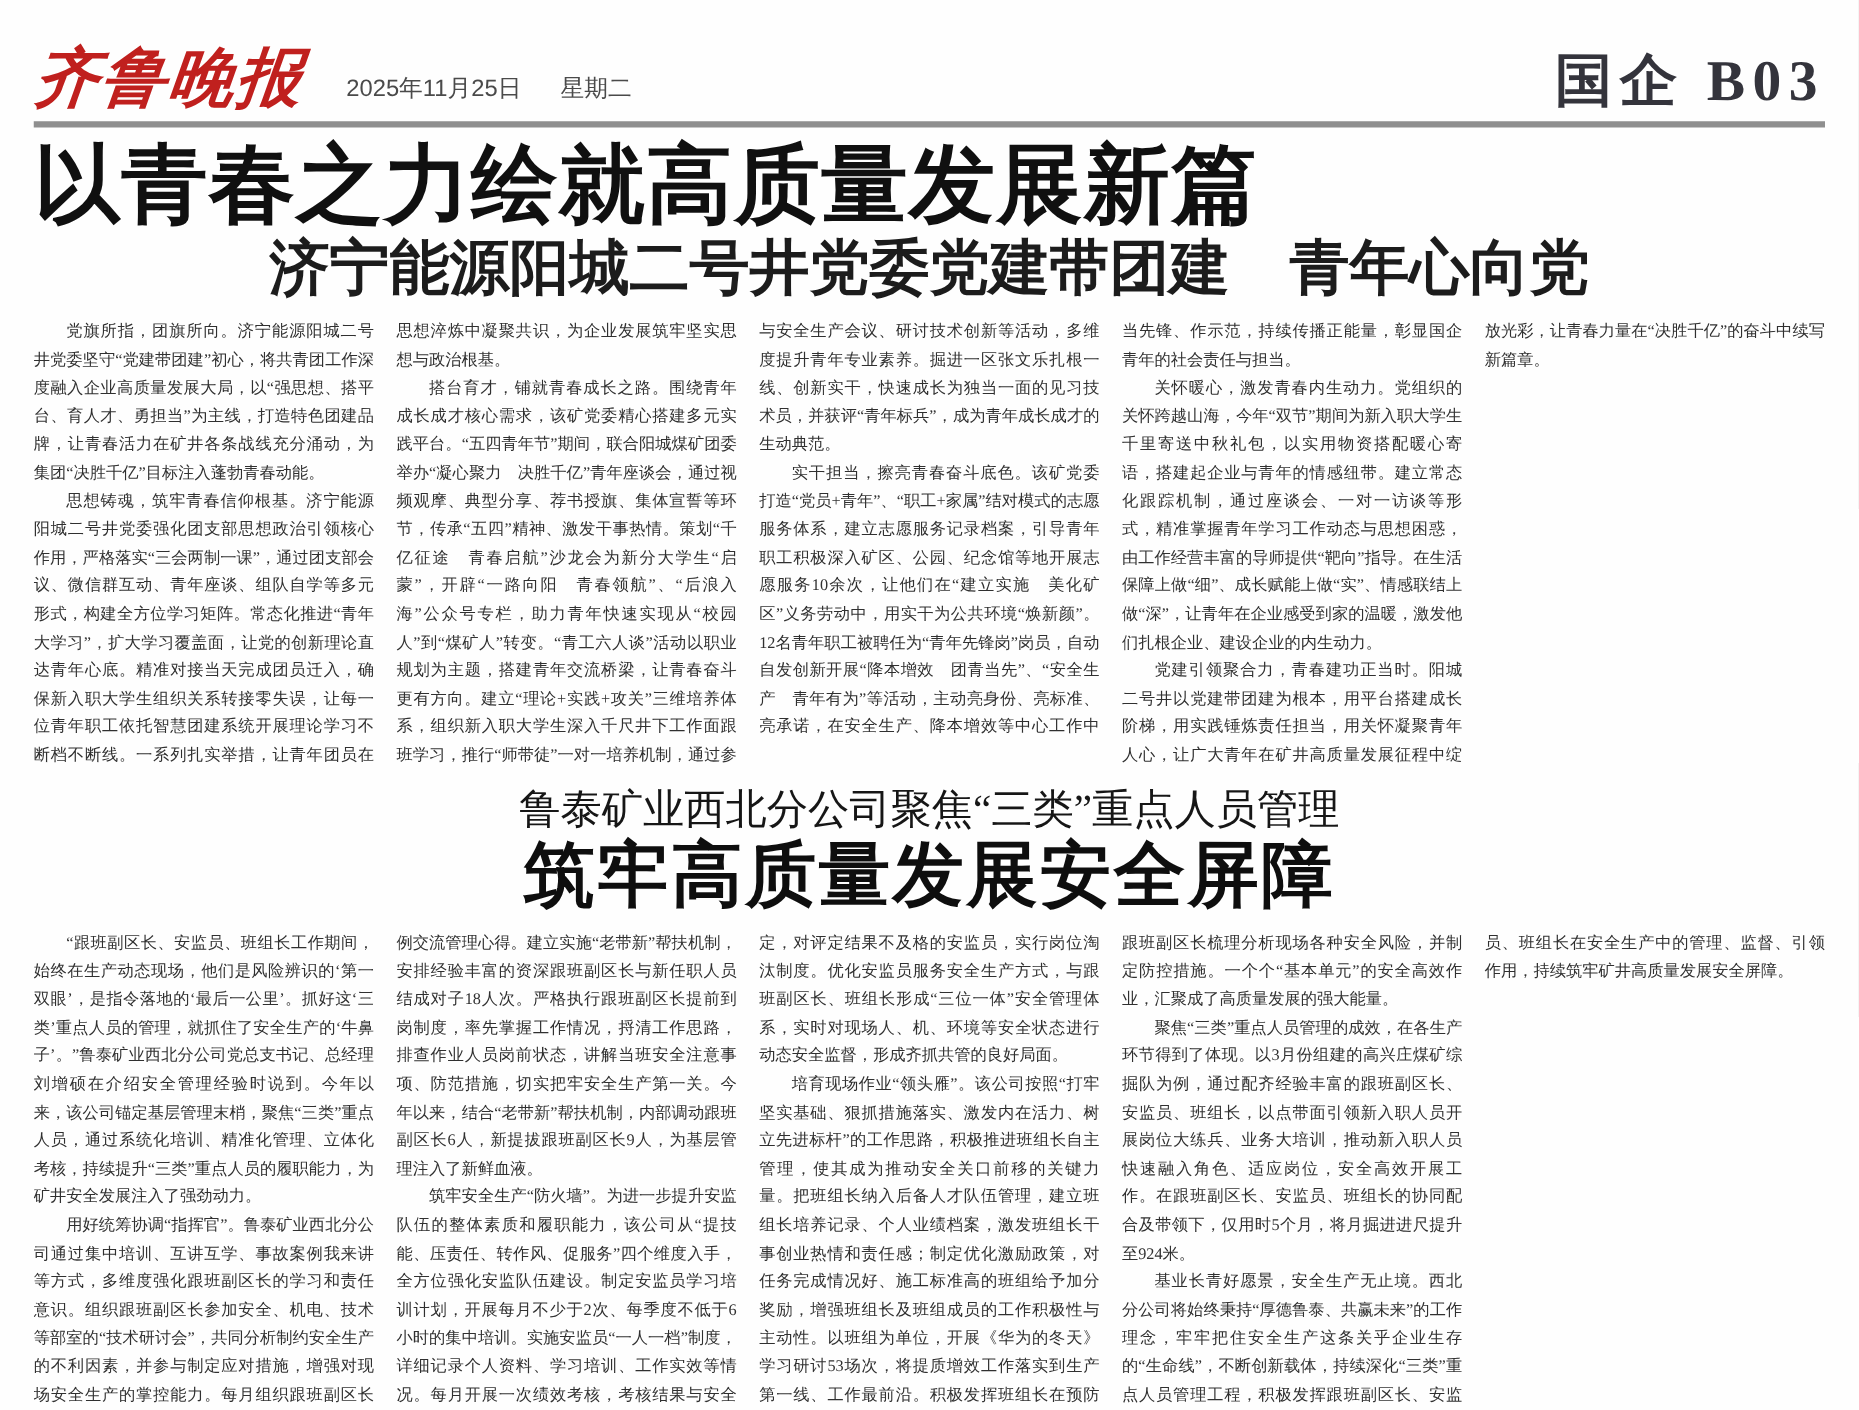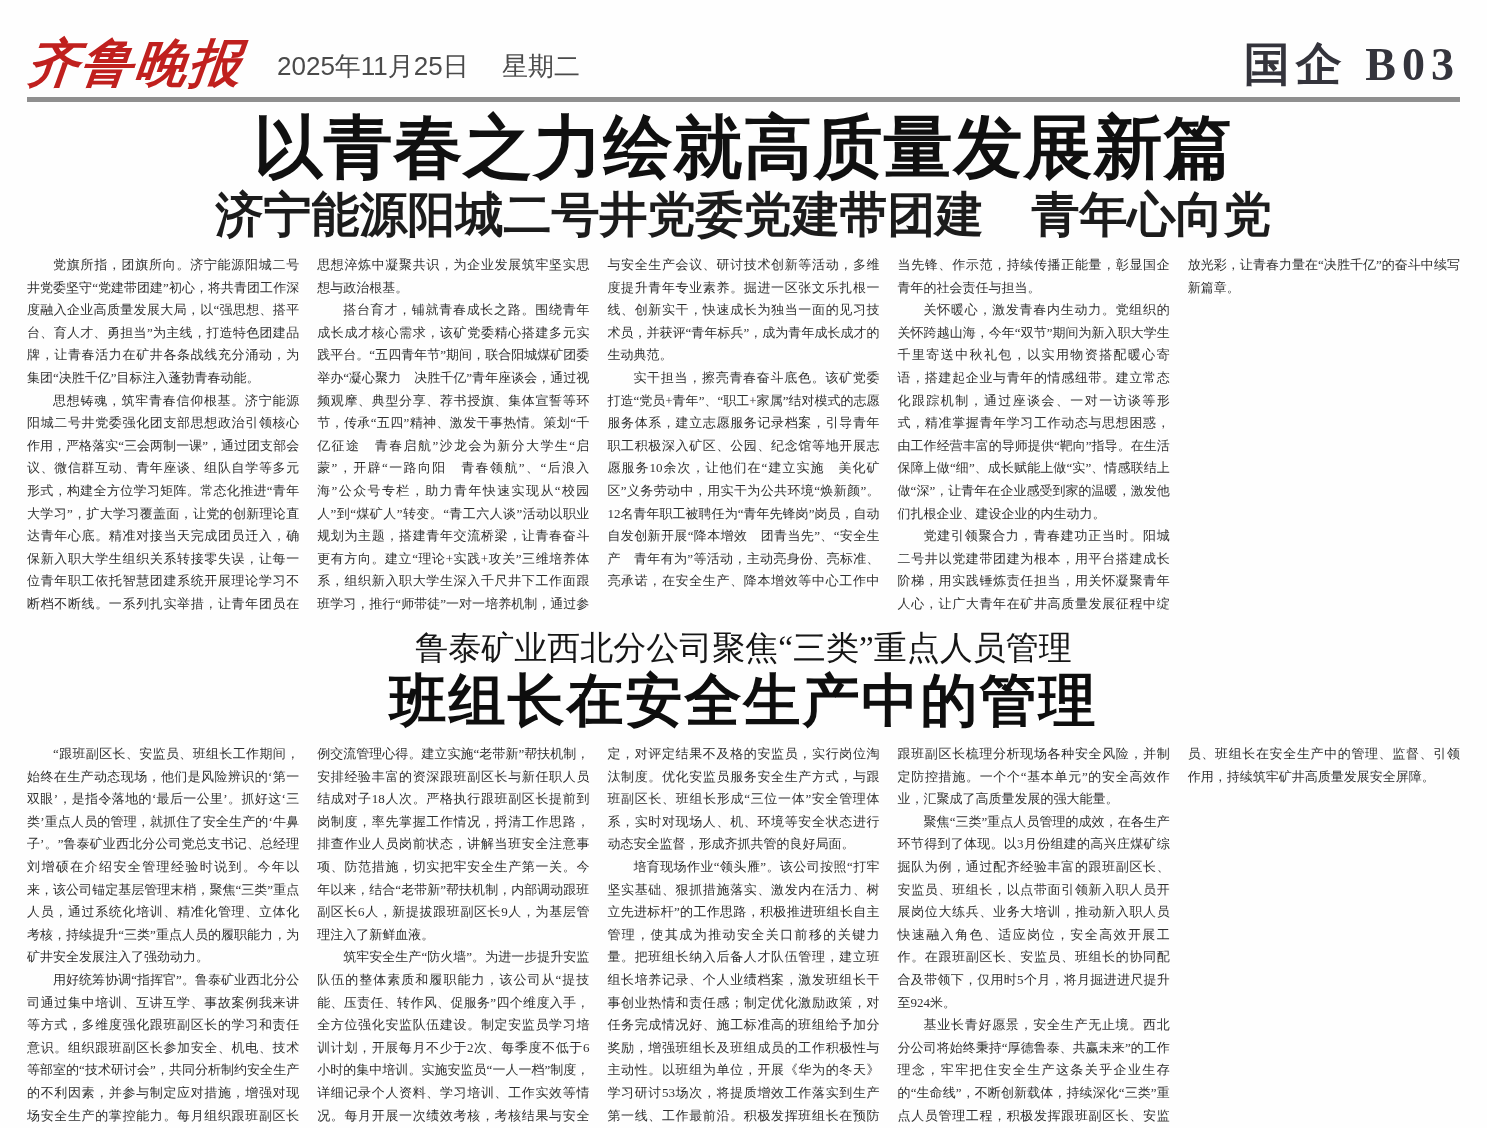--- a/index.html
+++ b/index.html
@@ -28,21 +28,21 @@
     font-size: 52px;
     line-height: 1;
     font-weight: bold;
     font-style: italic;
     letter-spacing: 2px;
     transform: skewX(-6deg);
   }
   .dateline {
     margin-left: 34px;
     margin-bottom: 6px;
-    font-size: 26px;
+    font-size: 19px;
     color: #4a4a4a;
     font-family: "Liberation Sans", "DejaVu Sans", sans-serif;
     text-align: right;
   }
   .dateline .weekday { margin-left: 26px; }
   .section-label {
     font-size: 46px;
     line-height: 1;
     font-weight: 900;
     color: #34343c;
@@ -50,21 +50,20 @@
     margin-bottom: 2px;
   }
   .top-rule {
     height: 5px;
     background: #8f8f8f;
     margin-top: 7px;
   }
   
   .a1-headline {
     margin: 8px 0 0 0;
-    text-align: center;
     font-size: 69px;
     line-height: 1.12;
     font-weight: 900;
     color: #101010;
     letter-spacing: 1px;
   }
   .a1-subtitle {
     margin: 2px 0 12px 0;
     text-align: center;
     font-size: 48px;
@@ -134,21 +133,21 @@
           <p>实干担当，擦亮青春奋斗底色。该矿党委打造“党员+青年”、“职工+家属”结对模式的志愿服务体系，建立志愿服务记录档案，引导青年职工积极深入矿区、公园、纪念馆等地开展志愿服务10余次，让他们在“建立实施　美化矿区”义务劳动中，用实干为公共环境“焕新颜”。12名青年职工被聘任为“青年先锋岗”岗员，自动自发创新开展“降本增效　团青当先”、“安全生产　青年有为”等活动，主动亮身份、亮标准、亮承诺，在安全生产、降本增效等中心工作中当先锋、作示范，持续传播正能量，彰显国企青年的社会责任与担当。</p>
           <p>关怀暖心，激发青春内生动力。党组织的关怀跨越山海，今年“双节”期间为新入职大学生千里寄送中秋礼包，以实用物资搭配暖心寄语，搭建起企业与青年的情感纽带。建立常态化跟踪机制，通过座谈会、一对一访谈等形式，精准掌握青年学习工作动态与思想困惑，由工作经营丰富的导师提供“靶向”指导。在生活保障上做“细”、成长赋能上做“实”、情感联结上做“深”，让青年在企业感受到家的温暖，激发他们扎根企业、建设企业的内生动力。</p>
           <p>党建引领聚合力，青春建功正当时。阳城二号井以党建带团建为根本，用平台搭建成长阶梯，用实践锤炼责任担当，用关怀凝聚青年人心，让广大青年在矿井高质量发展征程中绽放光彩，让青春力量在“决胜千亿”的奋斗中续写新篇章。</p>
         </div>
 
     </div>
   </article>
 
   <article>
     <h3 class="a2-kicker">鲁泰矿业西北分公司聚焦“三类”重点人员管理</h3>
-    <h1 class="a2-headline">班组长在安全生产中的管理</h1>
+    <h1 class="a2-headline">筑牢高质量发展安全屏障</h1>
     <div class="cols cols-a2">
       <div>
           <p>“跟班副区长、安监员、班组长工作期间，始终在生产动态现场，他们是风险辨识的‘第一双眼’，是指令落地的‘最后一公里’。抓好这‘三类’重点人员的管理，就抓住了安全生产的‘牛鼻子’。”鲁泰矿业西北分公司党总支书记、总经理刘增硕在介绍安全管理经验时说到。今年以来，该公司锚定基层管理末梢，聚焦“三类”重点人员，通过系统化培训、精准化管理、立体化考核，持续提升“三类”重点人员的履职能力，为矿井安全发展注入了强劲动力。</p>
           <p>用好统筹协调“指挥官”。鲁泰矿业西北分公司通过集中培训、互讲互学、事故案例我来讲等方式，多维度强化跟班副区长的学习和责任意识。组织跟班副区长参加安全、机电、技术等部室的“技术研讨会”，共同分析制约安全生产的不利因素，并参与制定应对措施，增强对现场安全生产的掌控能力。每月组织跟班副区长开展1次管理经验分享会，鼓励他们结合工作案例交流管理心得。建立实施“老带新”帮扶机制，安排经验丰富的资深跟班副区长与新任职人员结成对子18人次。严格执行跟班副区长提前到岗制度，率先掌握工作情况，捋清工作思路，排查作业人员岗前状态，讲解当班安全注意事项、防范措施，切实把牢安全生产第一关。今年以来，结合“老带新”帮扶机制，内部调动跟班副区长6人，新提拔跟班副区长9人，为基层管理注入了新鲜血液。</p>
           <p>筑牢安全生产“防火墙”。为进一步提升安监队伍的整体素质和履职能力，该公司从“提技能、压责任、转作风、促服务”四个维度入手，全方位强化安监队伍建设。制定安监员学习培训计划，开展每月不少于2次、每季度不低于6小时的集中培训。实施安监员“一人一档”制度，详细记录个人资料、学习培训、工作实效等情况。每月开展一次绩效考核，考核结果与安全绩效工资挂钩。每年底对安监员进行综合评定，对评定结果不及格的安监员，实行岗位淘汰制度。优化安监员服务安全生产方式，与跟班副区长、班组长形成“三位一体”安全管理体系，实时对现场人、机、环境等安全状态进行动态安全监督，形成齐抓共管的良好局面。</p>
           <p>培育现场作业“领头雁”。该公司按照“打牢坚实基础、狠抓措施落实、激发内在活力、树立先进标杆”的工作思路，积极推进班组长自主管理，使其成为推动安全关口前移的关键力量。把班组长纳入后备人才队伍管理，建立班组长培养记录、个人业绩档案，激发班组长干事创业热情和责任感；制定优化激励政策，对任务完成情况好、施工标准高的班组给予加分奖励，增强班组长及班组成员的工作积极性与主动性。以班组为单位，开展《华为的冬天》学习研讨53场次，将提质增效工作落实到生产第一线、工作最前沿。积极发挥班组长在预防预控、提升质量、保障安全方面的作用，协助跟班副区长梳理分析现场各种安全风险，并制定防控措施。一个个“基本单元”的安全高效作业，汇聚成了高质量发展的强大能量。</p>
           <p>聚焦“三类”重点人员管理的成效，在各生产环节得到了体现。以3月份组建的高兴庄煤矿综掘队为例，通过配齐经验丰富的跟班副区长、安监员、班组长，以点带面引领新入职人员开展岗位大练兵、业务大培训，推动新入职人员快速融入角色、适应岗位，安全高效开展工作。在跟班副区长、安监员、班组长的协同配合及带领下，仅用时5个月，将月掘进进尺提升至924米。</p>
           <p>基业长青好愿景，安全生产无止境。西北分公司将始终秉持“厚德鲁泰、共赢未来”的工作理念，牢牢把住安全生产这条关乎企业生存的“生命线”，不断创新载体，持续深化“三类”重点人员管理工程，积极发挥跟班副区长、安监员、班组长在安全生产中的管理、监督、引领作用，持续筑牢矿井高质量发展安全屏障。</p>
         </div>
 

